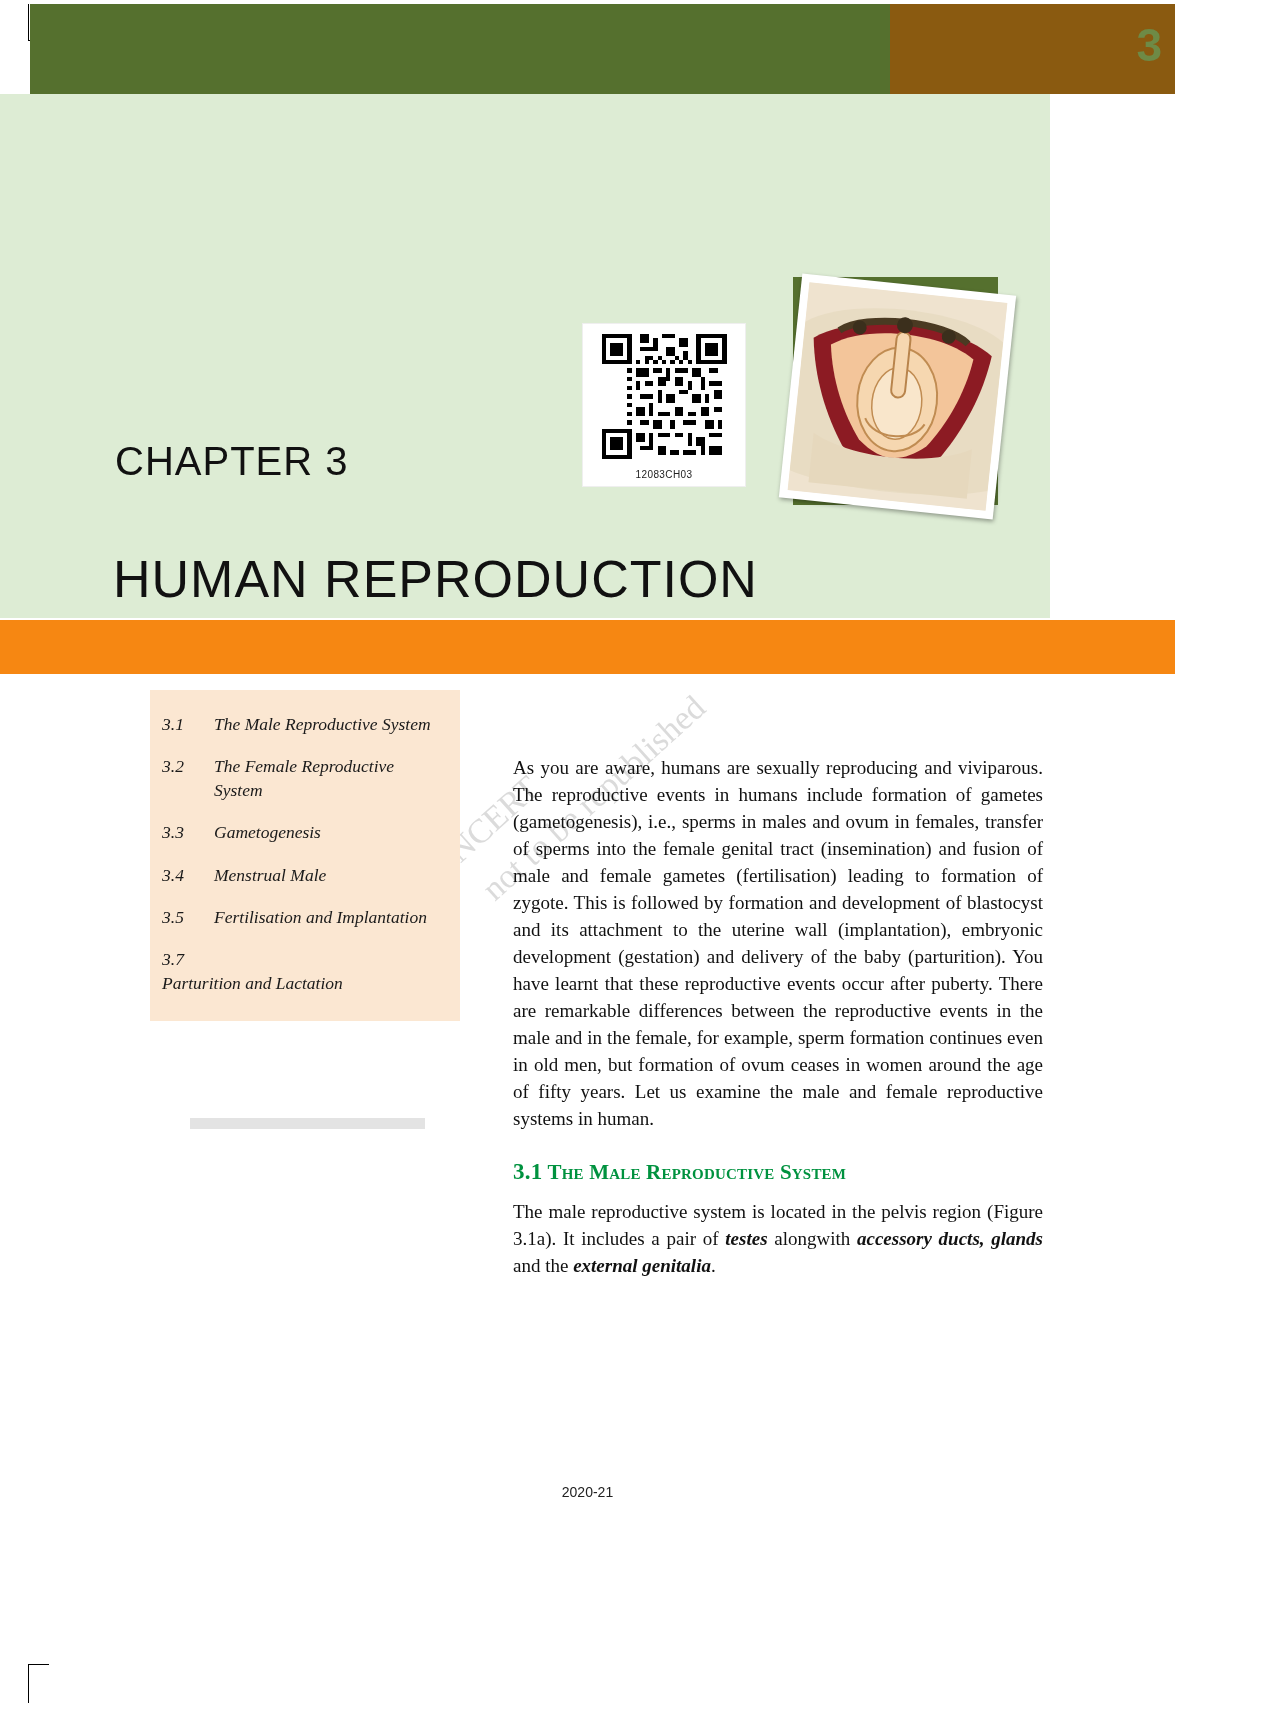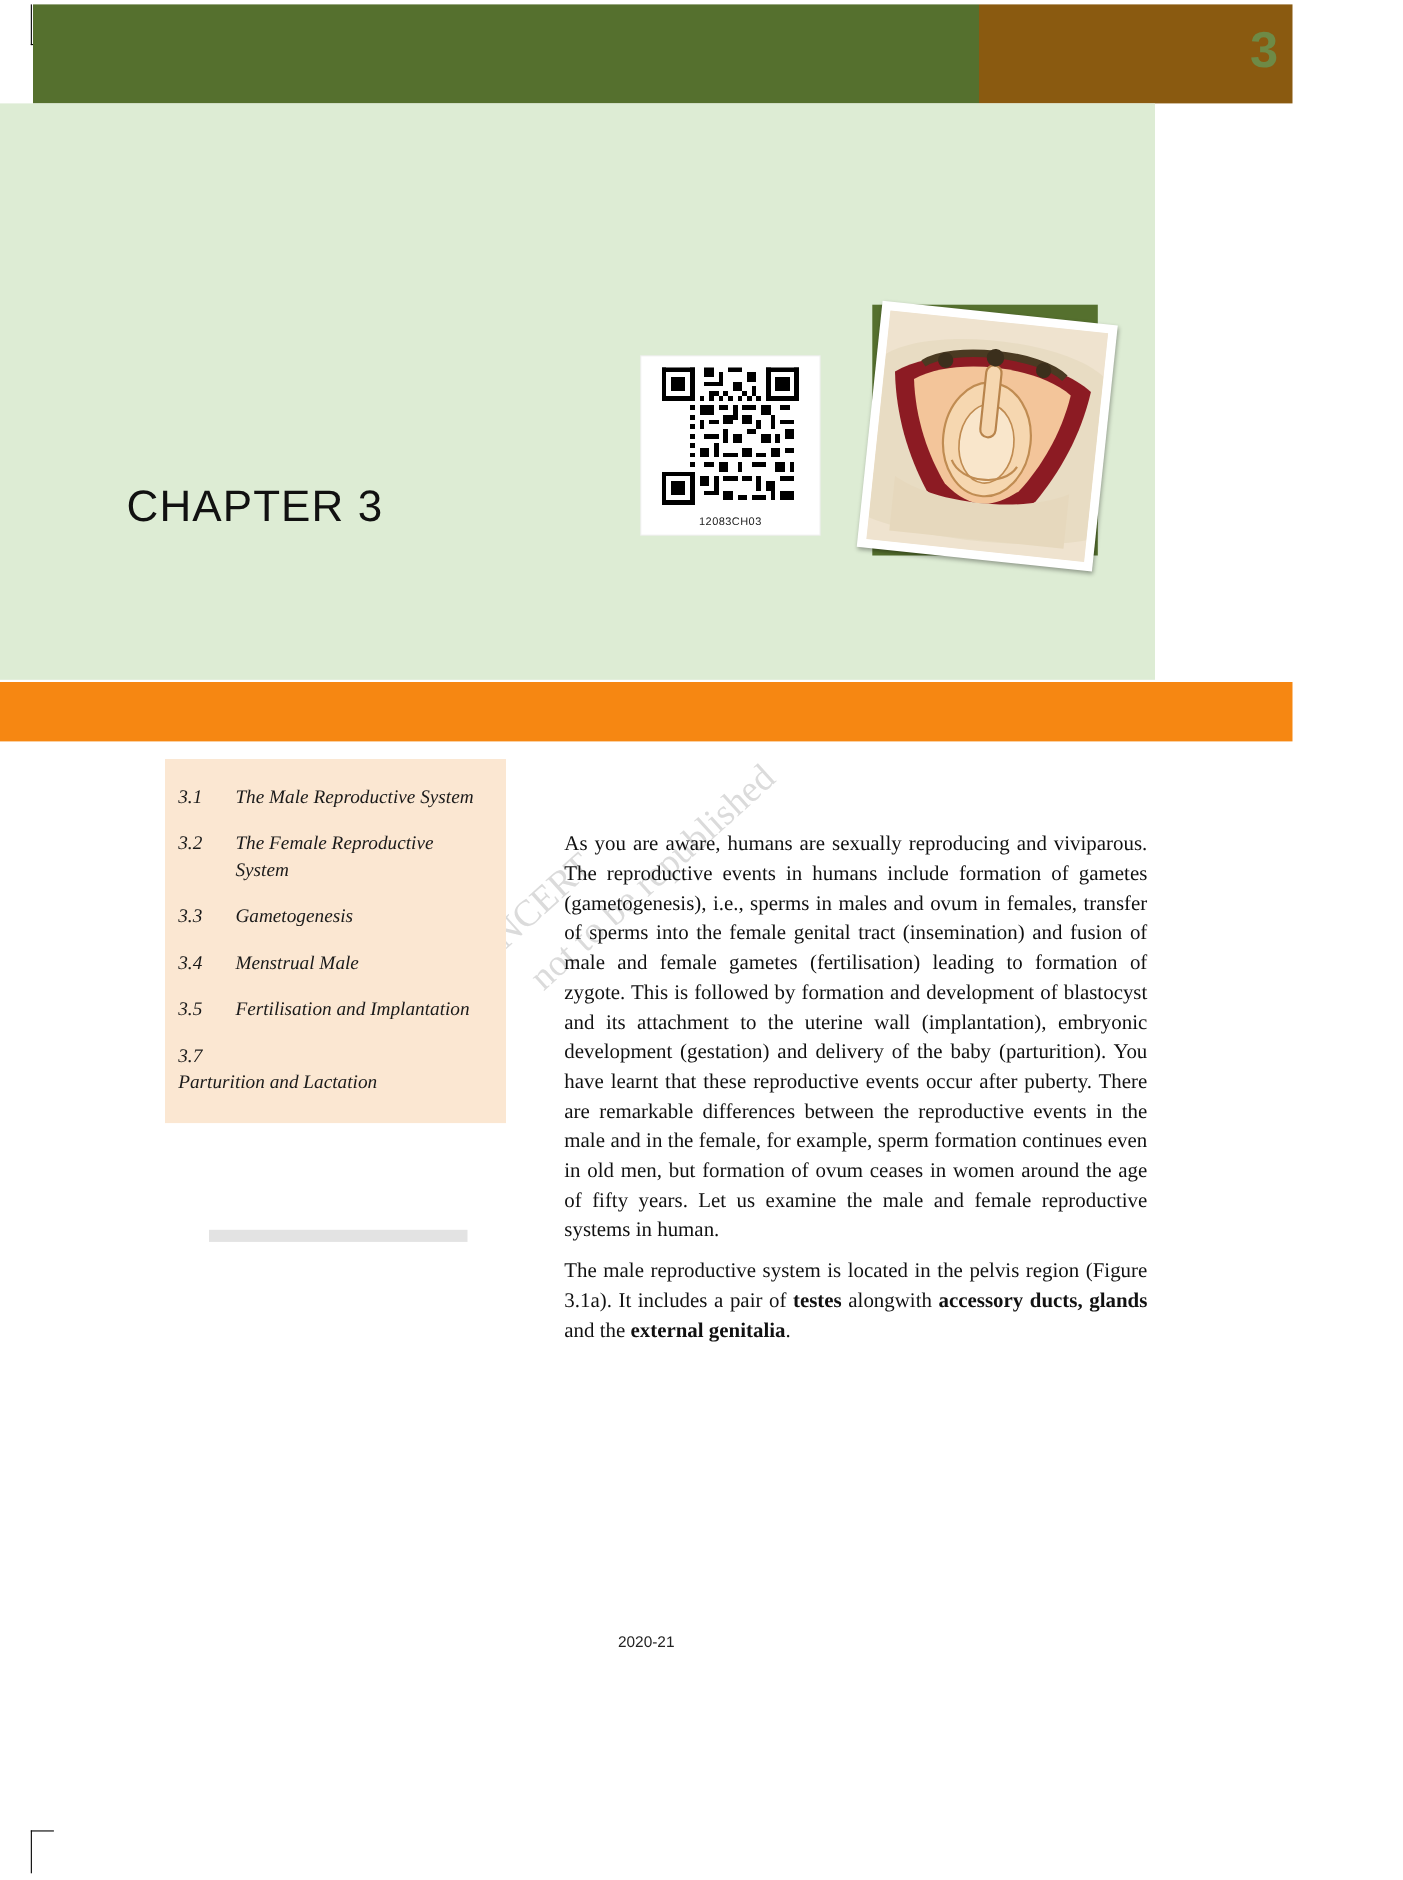--- a/index.html
+++ b/index.html
@@ -193,21 +193,21 @@
   }
   .sec-heading {
     margin: 26px 0 14px 0;
     color: #00923f;
     font-size: 21px;
     font-weight: bold;
     font-variant: small-caps;
     letter-spacing: .2px;
   }
   .sec-heading .big { font-size: 23px; }
-  b { font-weight: bold; }
+  b { font-weight: bold; font-style: italic; }
 
   
   .watermark {
     position: absolute;
     left: 420px;
     top: 640px;
     width: 400px;
     height: 400px;
     pointer-events: none;
     color: #cfcfcf;
@@ -242,20 +242,21 @@
 <div class="crop-mark crop-tl"></div>
 <div class="crop-mark crop-bl"></div>
 
 <div class="banner-green"></div>
 <div class="banner-brown">
   <div class="banner-number">3</div>
 </div>
 
 <div class="title-block">
   <div class="chapter-label">CHAPTER 3</div>
+  <div class="chapter-title">HUMAN REPRODUCTION</div>
 
   <div class="qr-wrap">
     <svg class="qr-canvas" viewBox="0 0 29 29" shape-rendering="crispEdges">
       <rect width="29" height="29" fill="#ffffff"></rect>
       <g fill="#000000">
 
         <rect x="0" y="0" width="7" height="1"></rect>
           <rect x="0" y="6" width="7" height="1"></rect>
         <rect x="0" y="0" width="1" height="7"></rect>
           <rect x="6" y="0" width="1" height="7"></rect>
@@ -402,17 +403,21 @@
   <div class="toc-row">
     <span class="toc-num">3.7</span>
     <span class="toc-text">Parturition and Lactation</span>
   </div>
 </div>
 <div class="toc-underbar"></div>
 
 <div class="body-col">
   <p>As you are aware, humans are sexually reproducing and viviparous. The reproductive events in humans include formation of gametes (gametogenesis), i.e., sperms in males and ovum in females, transfer of sperms into the female genital tract (insemination) and fusion of male and female gametes (fertilisation) leading to formation of zygote. This is followed by formation and development of blastocyst and its attachment to the uterine wall (implantation), embryonic development (gestation) and delivery of the baby (parturition). You have learnt that these reproductive events occur after puberty. There are remarkable differences between the reproductive events in the male and in the female, for example, sperm formation continues even in old men, but formation of ovum ceases in women around the age of fifty years. Let us examine the male and female reproductive systems in human.</p>
 
+  <div class="sec-heading">
+    <span class="big">3.1</span>
+    <span>The Male Reproductive System</span>
+  </div>
 
   <p><span>The male reproductive system is located in the pelvis region (Figure 3.1a). It includes a pair of </span><b>testes</b><span> alongwith </span><b>accessory ducts, glands</b><span> and the </span><b>external genitalia</b><span>.</span></p>
 </div>
 
 <div class="footer">2020-21</div>
 
 </body></html>

